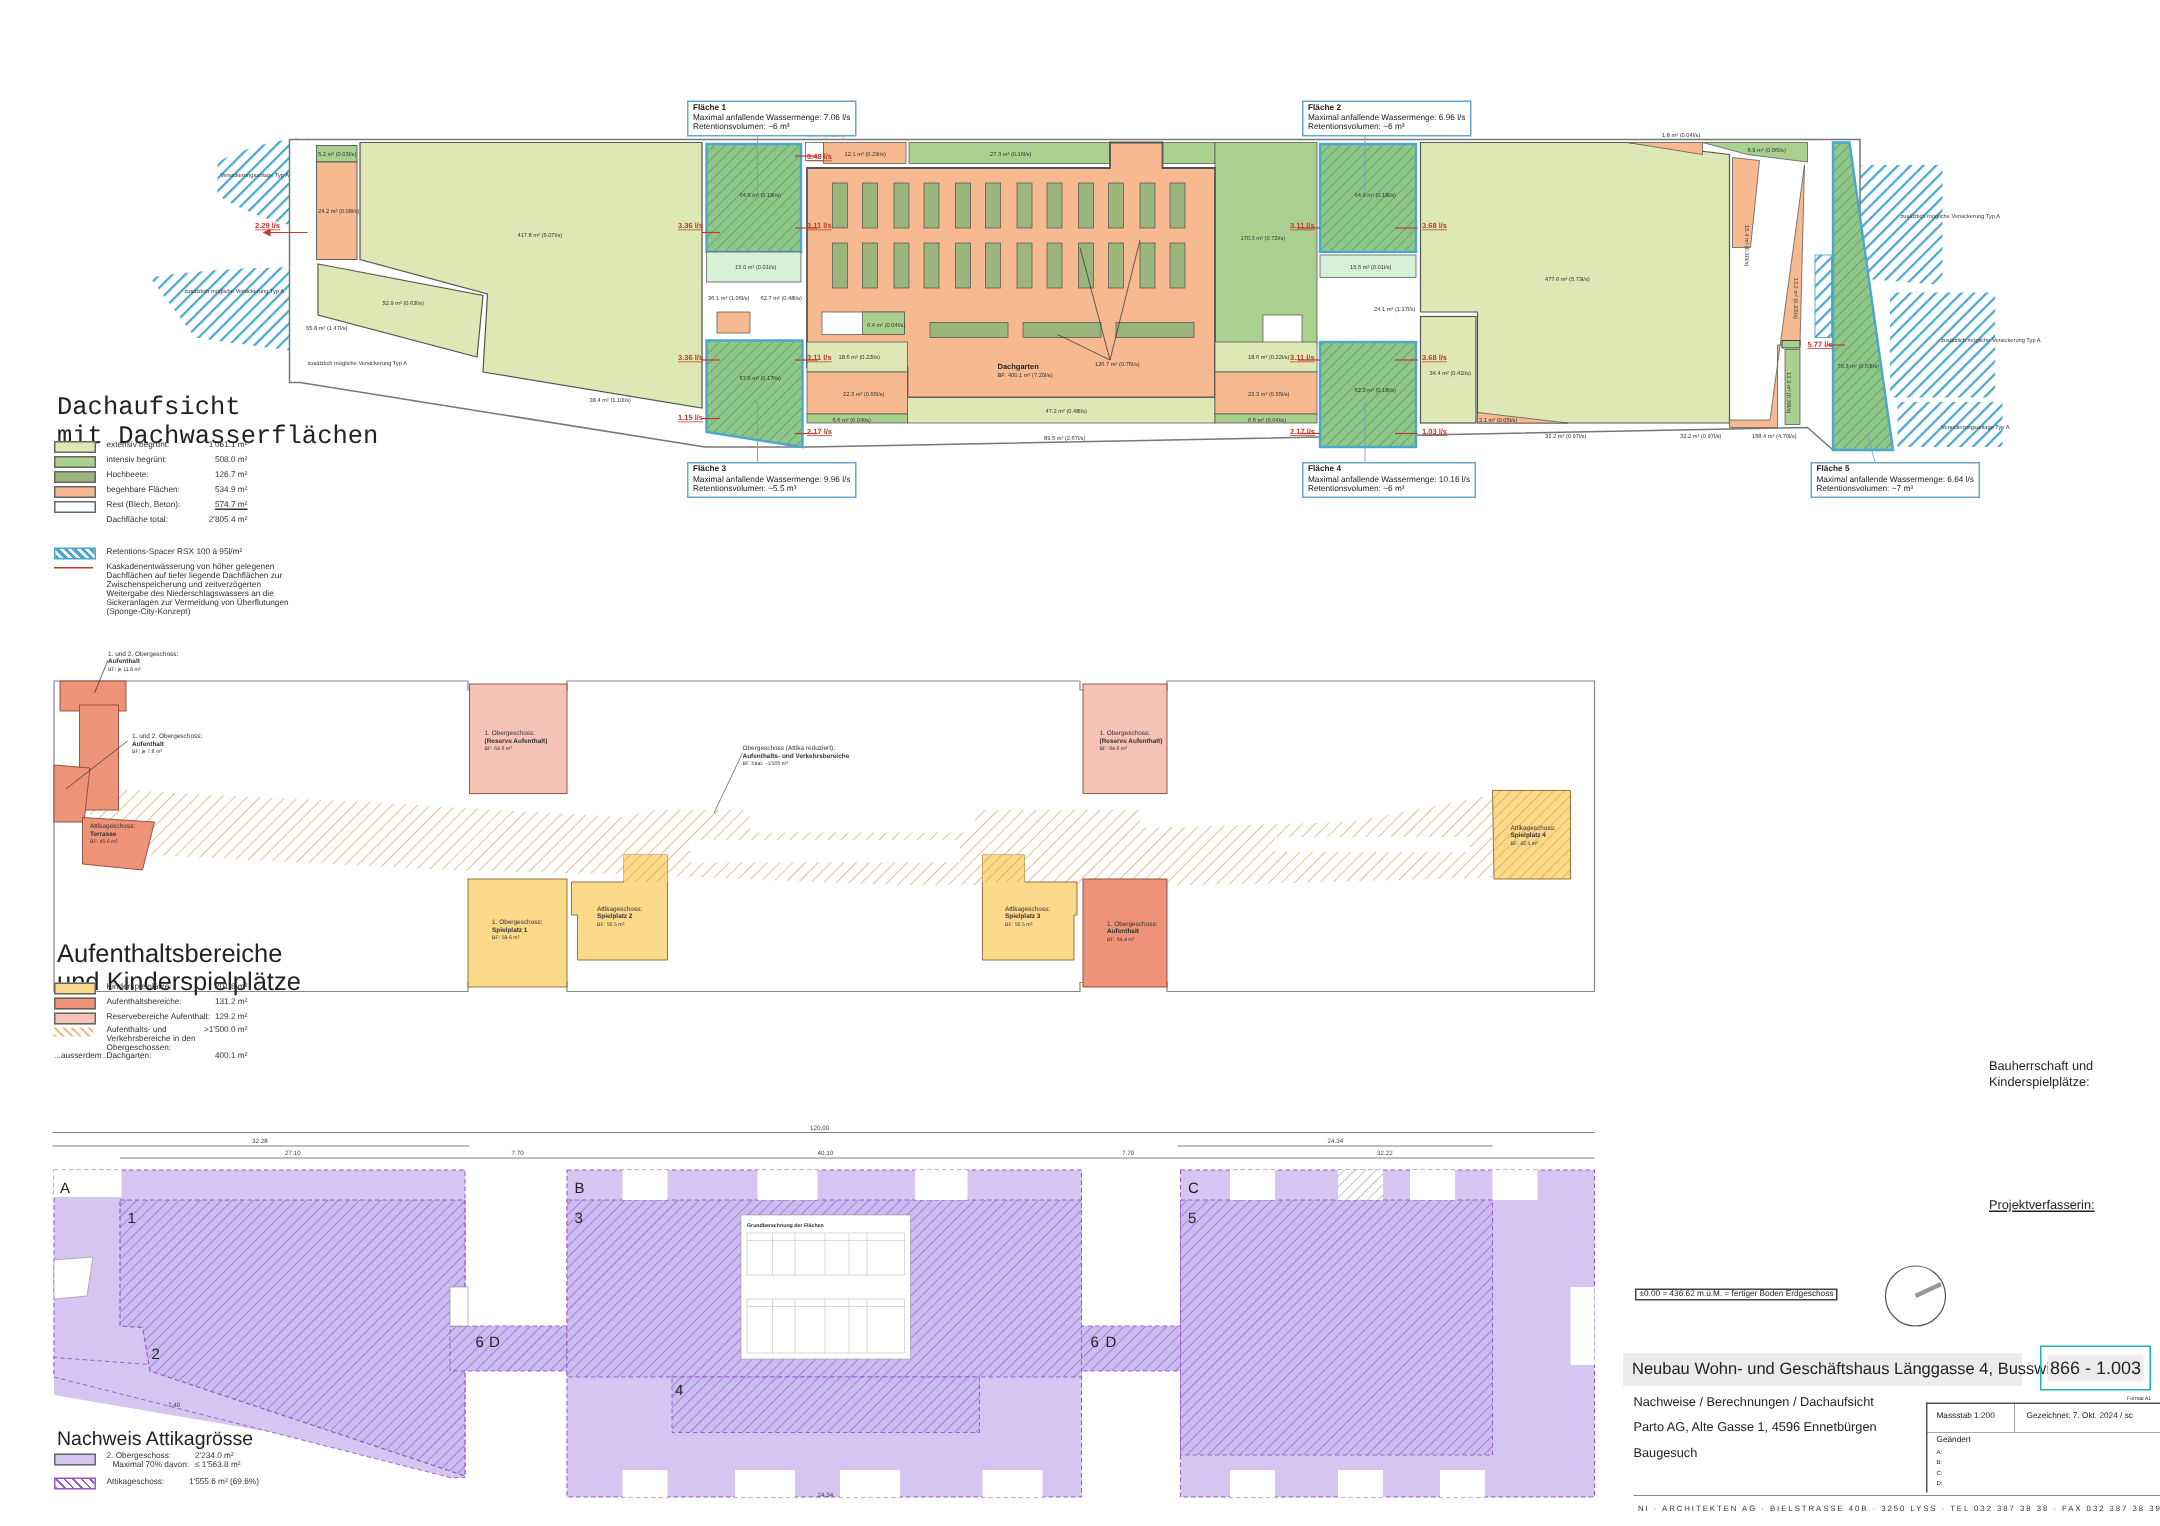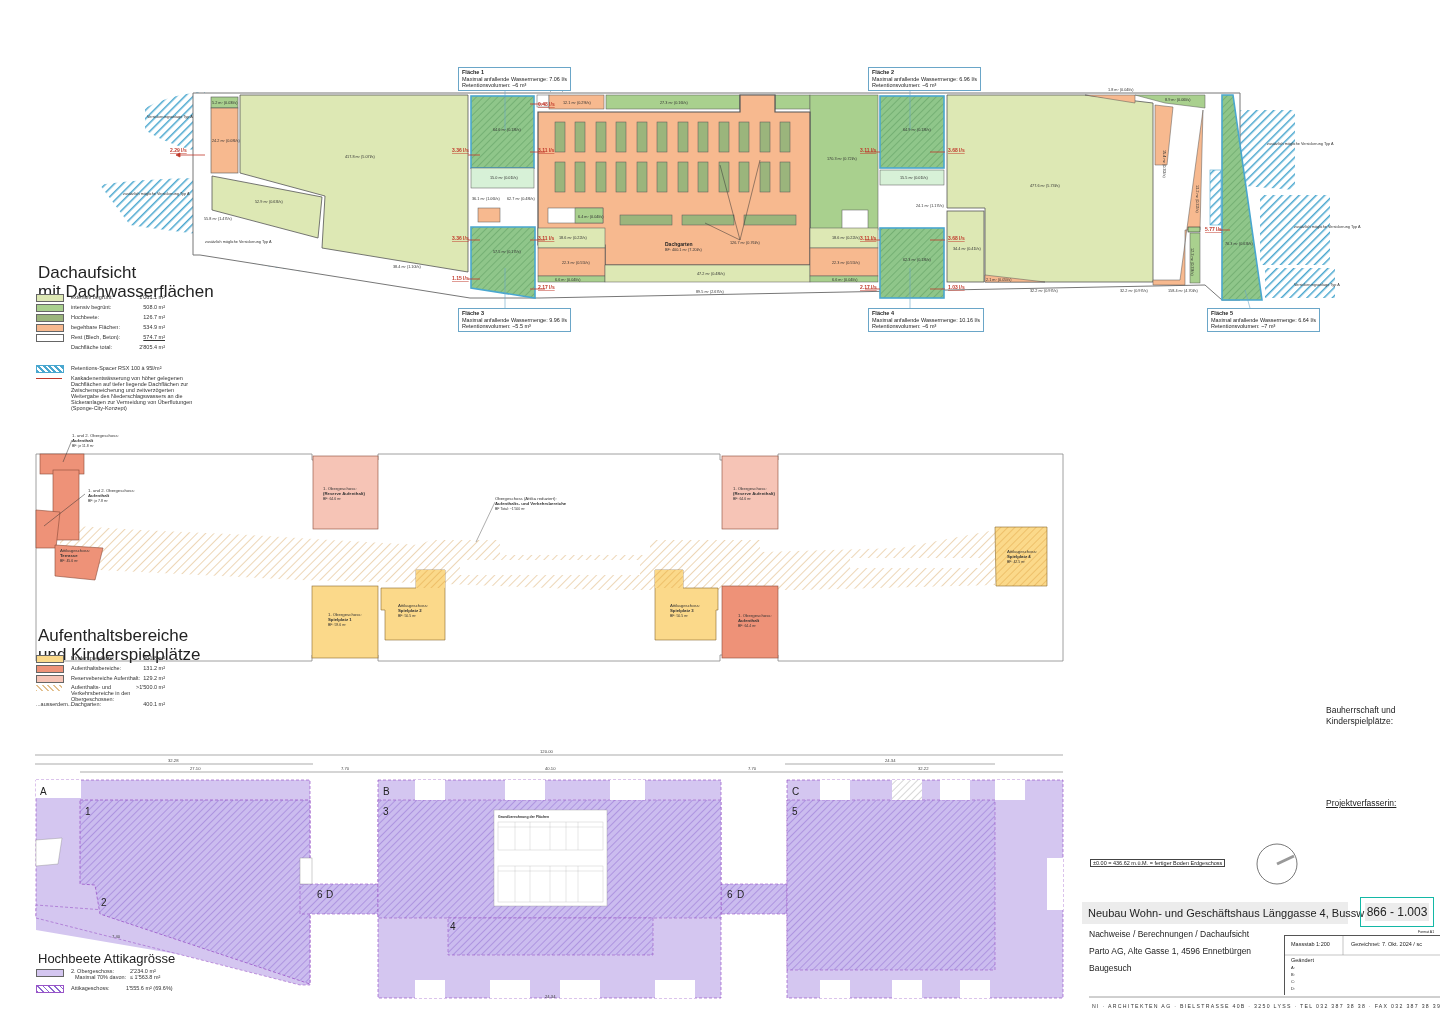--- a/index.html
+++ b/index.html
@@ -424,21 +424,21 @@
   <b>Fläche 4</b><br>
   <span>Maximal anfallende Wassermenge: 10.16 l/s</span><br>
   <span>Retentionsvolumen: ~6 m³</span>
 </div>
 <div class="callout" style="left:1207px;top:308px;">
   <b>Fläche 5</b><br>
   <span>Maximal anfallende Wassermenge: 6.64 l/s</span><br>
   <span>Retentionsvolumen: ~7 m³</span>
 </div>
 
-<div class="abs legend-title" style="left:38px;top:263px;">
+<div class="abs legend-title" style="left:38px;top:263px;font-family:Liberation Mono, monospace;">
   <div>Dachaufsicht</div>
   <div>mit Dachwasserflächen</div>
 </div>
 <div>
   <div class="swatch" style="left:36px;top:294px;background:#dde8b4;"></div>
   <div class="lg-row" style="left:71px;top:294px;">extensiv begrünt:</div>
   <div class="lg-val" style="left:105px;top:294px;width:60px;">1'061.1 m²</div>
 
   <div class="swatch" style="left:36px;top:304px;background:#a9d08e;"></div>
   <div class="lg-row" style="left:71px;top:304px;">intensiv begrünt:</div>
@@ -485,21 +485,21 @@
 
   <div class="swatch" style="left:36px;top:685px;background:repeating-linear-gradient(45deg,#e3c08e 0 1.3px,#fff 1.3px 4px);border:none;"></div>
   <div class="lg-row" style="left:71px;top:684px;width:62px;white-space:normal;line-height:6px;">Aufenthalts- und Verkehrsbereiche in den Obergeschossen:</div>
   <div class="lg-val" style="left:105px;top:684px;width:60px;">&gt;1'500.0 m²</div>
 
   <div class="lg-row" style="left:36px;top:701px;">...ausserdem...</div>
   <div class="lg-row" style="left:71px;top:701px;">Dachgarten:</div>
   <div class="lg-val" style="left:105px;top:701px;width:60px;">400.1 m²</div>
 </div>
 
-<div class="abs legend-title" style="left:38px;top:949px;font-size:13px;">Hochbeete Attikagrösse</div>
+<div class="abs legend-title" style="left:38px;top:949px;font-size:13px;">Nachweis Attikagrösse</div>
 <div>
   <div class="swatch" style="left:36px;top:969px;background:#d4c6f0;"></div>
   <div class="lg-row" style="left:71px;top:968px;">2. Obergeschoss:</div>
   <div class="lg-row" style="left:75px;top:974px;">Maximal 70% davon:</div>
   <div class="lg-row" style="left:130px;top:968px;">2'234.0 m²</div>
   <div class="lg-row" style="left:130px;top:974px;">≤ 1'563.8 m²</div>
 
   <div class="swatch" style="left:36px;top:985px;background:repeating-linear-gradient(45deg,#8b67cf 0 1px,#fff 1px 4px);border-color:#9a55c8;"></div>
   <div class="lg-row" style="left:71px;top:985px;">Attikageschoss:</div>
   <div class="lg-row" style="left:126px;top:985px;">1'555.6 m² (69.6%)</div>

